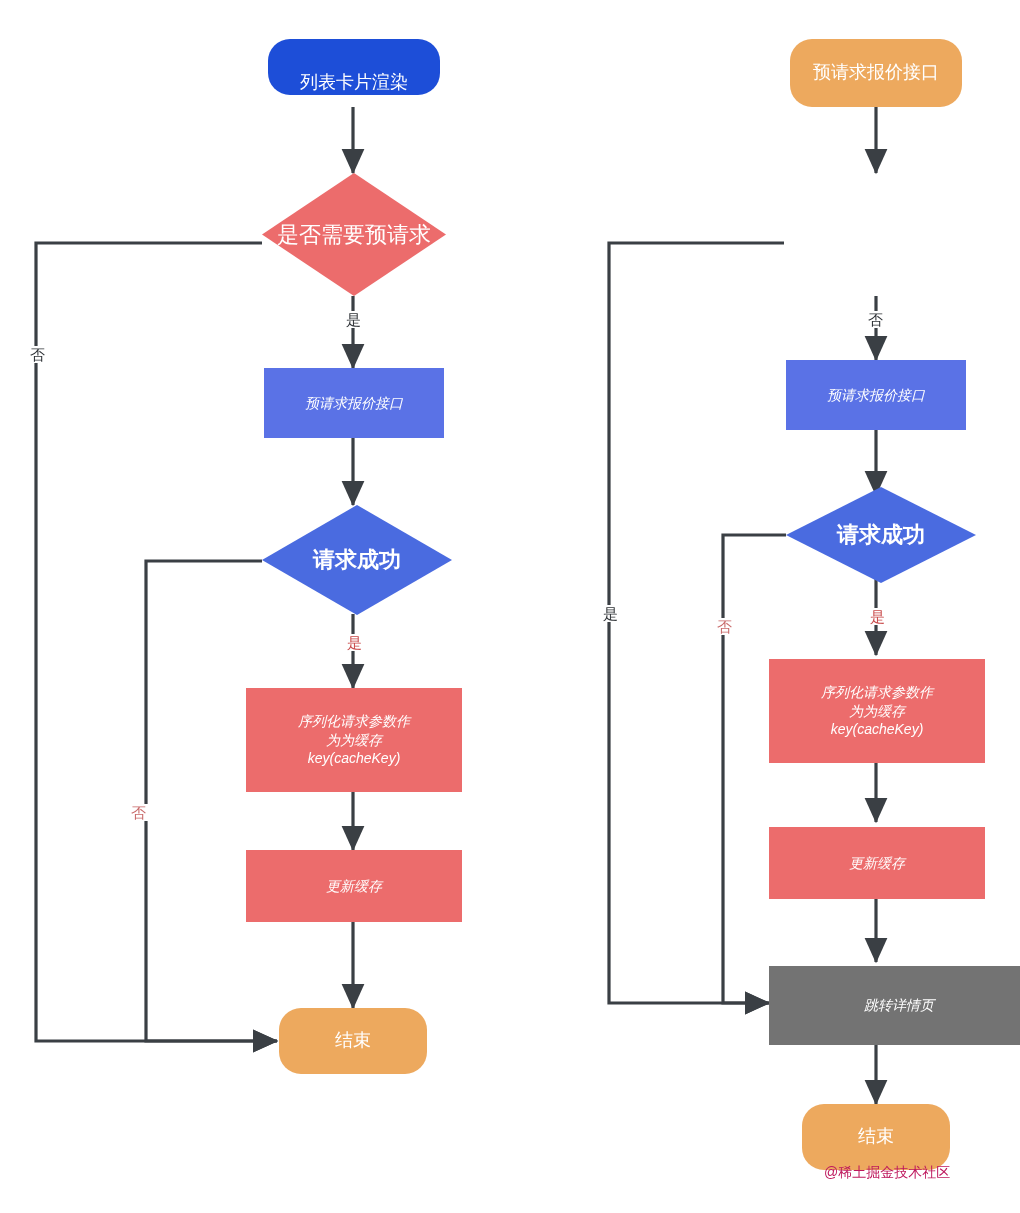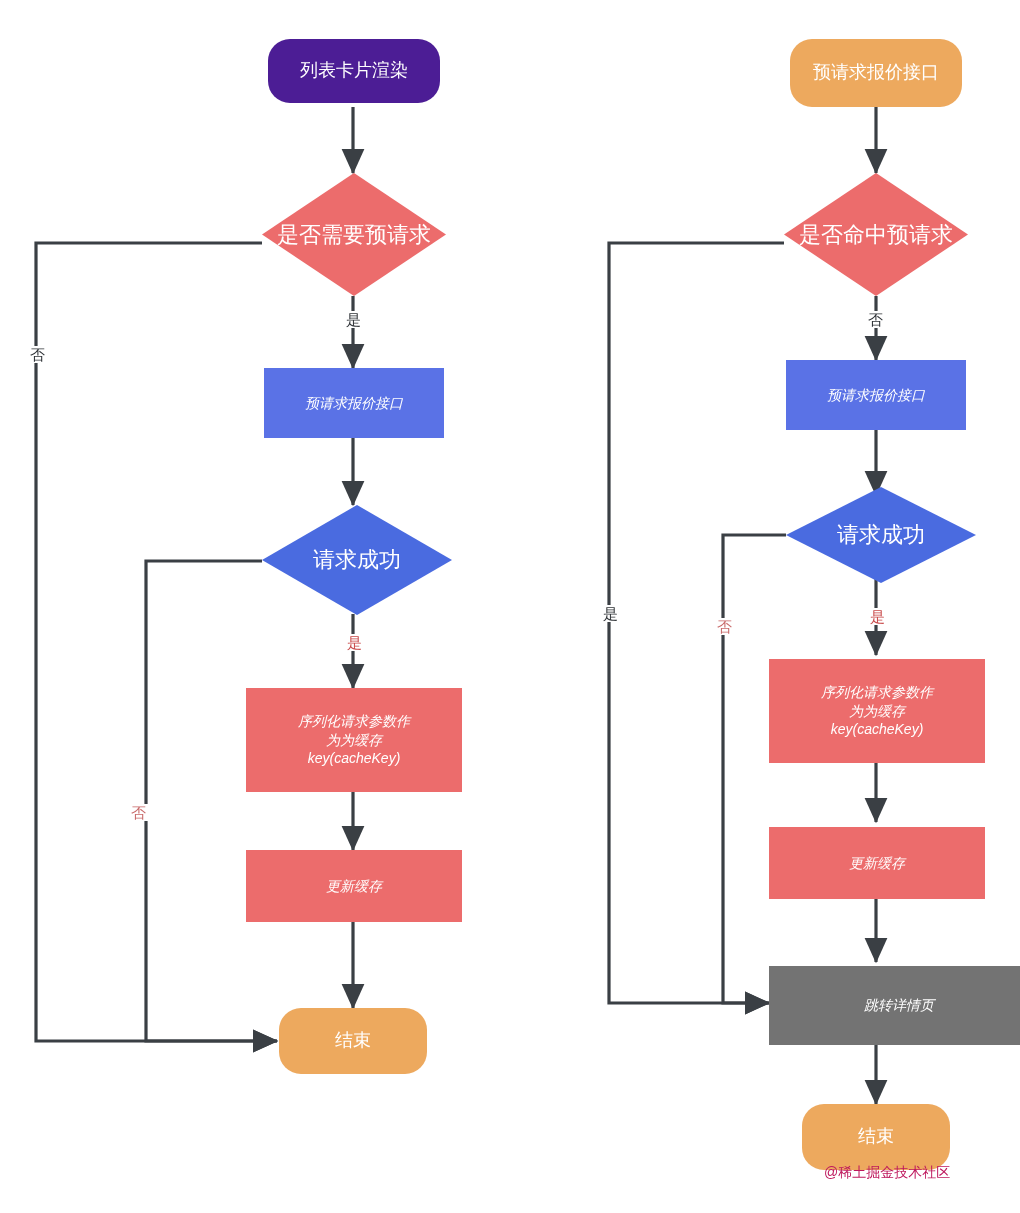--- a/index.html
+++ b/index.html
@@ -53,21 +53,21 @@
     position: absolute;
     left: 0; top: 0;
     width: 100%; height: 100%;
     z-index: 1;
   }
   .node.decision .dlabel {
     position: relative;
     z-index: 2;
   }
   .bold {
-    font-weight: normal;
+    font-weight: bold;
   }
   .edge-label {
     position: absolute;
     font-size: 15px;
     line-height: 1;
     z-index: 4;
     background: #ffffff;
     padding: 1px 2px;
   }
   .edge-label.no {
@@ -118,21 +118,21 @@
       <path d="M876,763 L876,822"></path>
       <path d="M876,899 L876,962"></path>
       <path d="M876,1045 L876,1104"></path>
 
       <path d="M784,243 L609,243 L609,1003 L769,1003"></path>
 
       <path d="M786,535 L723,535 L723,1003 L769,1003"></path>
     </g>
   </svg>
 
-  <div class="node terminal" style="left:268px; top:39px; width:172px; height:64px; background:#4c1d95;">
+  <div class="node terminal" style="left:268px; top:39px; width:172px; height:56px; background:#1d4ed8;align-items:flex-end;">
     <span>列表卡片渲染</span>
   </div>
 
   <div class="node decision" style="left:262px; top:173px; width:184px; height:123px;">
     <svg class="dshape" viewBox="0 0 184 123" preserveAspectRatio="none">
       <polygon points="92,0 184,61.5 92,123 0,61.5" fill="#ec6c6c"></polygon>
     </svg>
     <span class="dlabel">是否需要预请求</span>
   </div>
 
@@ -163,26 +163,20 @@
 
   <div class="edge-label dark" style="left:344px; top:311px;">是</div>
   <div class="edge-label dark" style="left:28px; top:346px;">否</div>
   <div class="edge-label yes-red" style="left:345px; top:634px;">是</div>
   <div class="edge-label no" style="left:129px; top:804px;">否</div>
 
   <div class="node terminal" style="left:790px; top:39px; width:172px; height:68px; background:#eda95e;">
     <span>预请求报价接口</span>
   </div>
 
-  <div class="node decision" style="left:784px; top:173px; width:184px; height:123px;">
-    <svg class="dshape" viewBox="0 0 184 123" preserveAspectRatio="none">
-      <polygon points="92,0 184,61.5 92,123 0,61.5" fill="#ec6c6c"></polygon>
-    </svg>
-    <span class="dlabel">是否命中预请求</span>
-  </div>
 
   <div class="node process" style="left:786px; top:360px; width:180px; height:70px; background:#5a72e6;">
     <span>预请求报价接口</span>
   </div>
 
   <div class="node decision" style="left:786px; top:487px; width:190px; height:96px;">
     <svg class="dshape" viewBox="0 0 190 96" preserveAspectRatio="none">
       <polygon points="95,0 190,48 95,96 0,48" fill="#4a6be0"></polygon>
     </svg>
     <span class="dlabel bold">请求成功</span>

